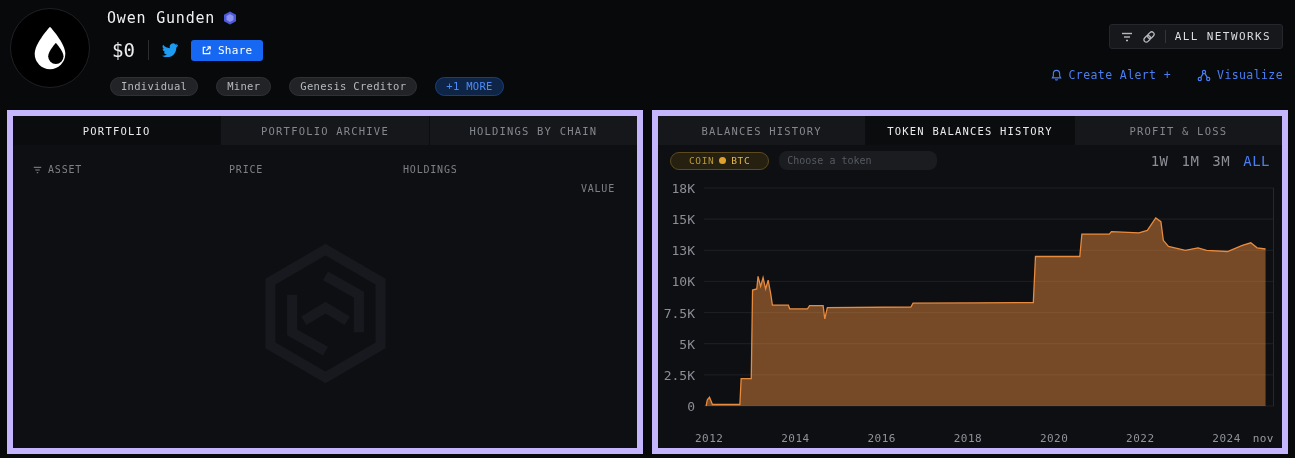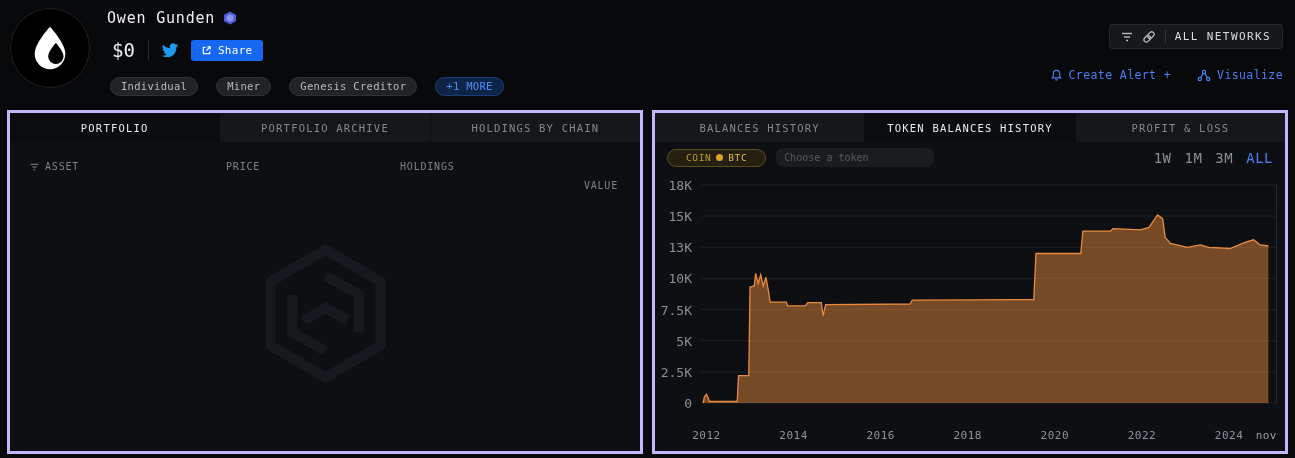--- a/index.html
+++ b/index.html
@@ -34,21 +34,21 @@
     display:flex; align-items:center; gap:9px; padding:0 11px;
     background:#17181c; border:1px solid #26272c; border-radius:3px; }
   .networks-box .vdiv { height:13px; background:#33353b; }
   .networks-label { font-size:11px; letter-spacing:1.4px; color:#dadce0; }
   .header-actions { position:absolute; right:12px; top:68px; display:flex; align-items:center; gap:26px; }
   .blue-action { display:flex; align-items:center; gap:6px; color:#4c7ef3; font-size:11.5px;
     letter-spacing:0.4px; cursor:pointer; }
 
   
   .panels { position:absolute; top:110px; left:7px; right:7px; bottom:4px; display:flex; gap:9px; }
-  .panel { flex:1; min-width:0; background:#0e0f12; border:3px solid #c4b5fd;
+  .panel { flex:1; min-width:0; background:#0e0f12; border:6px solid #c4b5fd;
     display:flex; flex-direction:column; }
   .tabbar { display:flex; height:29px; background:#16171b; flex:none; }
   .tab { flex:1; display:flex; align-items:center; justify-content:center;
     font-size:10.5px; letter-spacing:1.2px; color:#84878d; border-right:1px solid #0c0d0f; cursor:pointer; }
   .tab:last-child { border-right:none; }
   .tab.active { background:#0b0c0e; color:#e9ebee; }
 
   
   .table-header { display:grid; grid-template-columns:196px 174px 170px 1fr;
     padding:0 22px 0 20px; height:34px; align-items:center;

